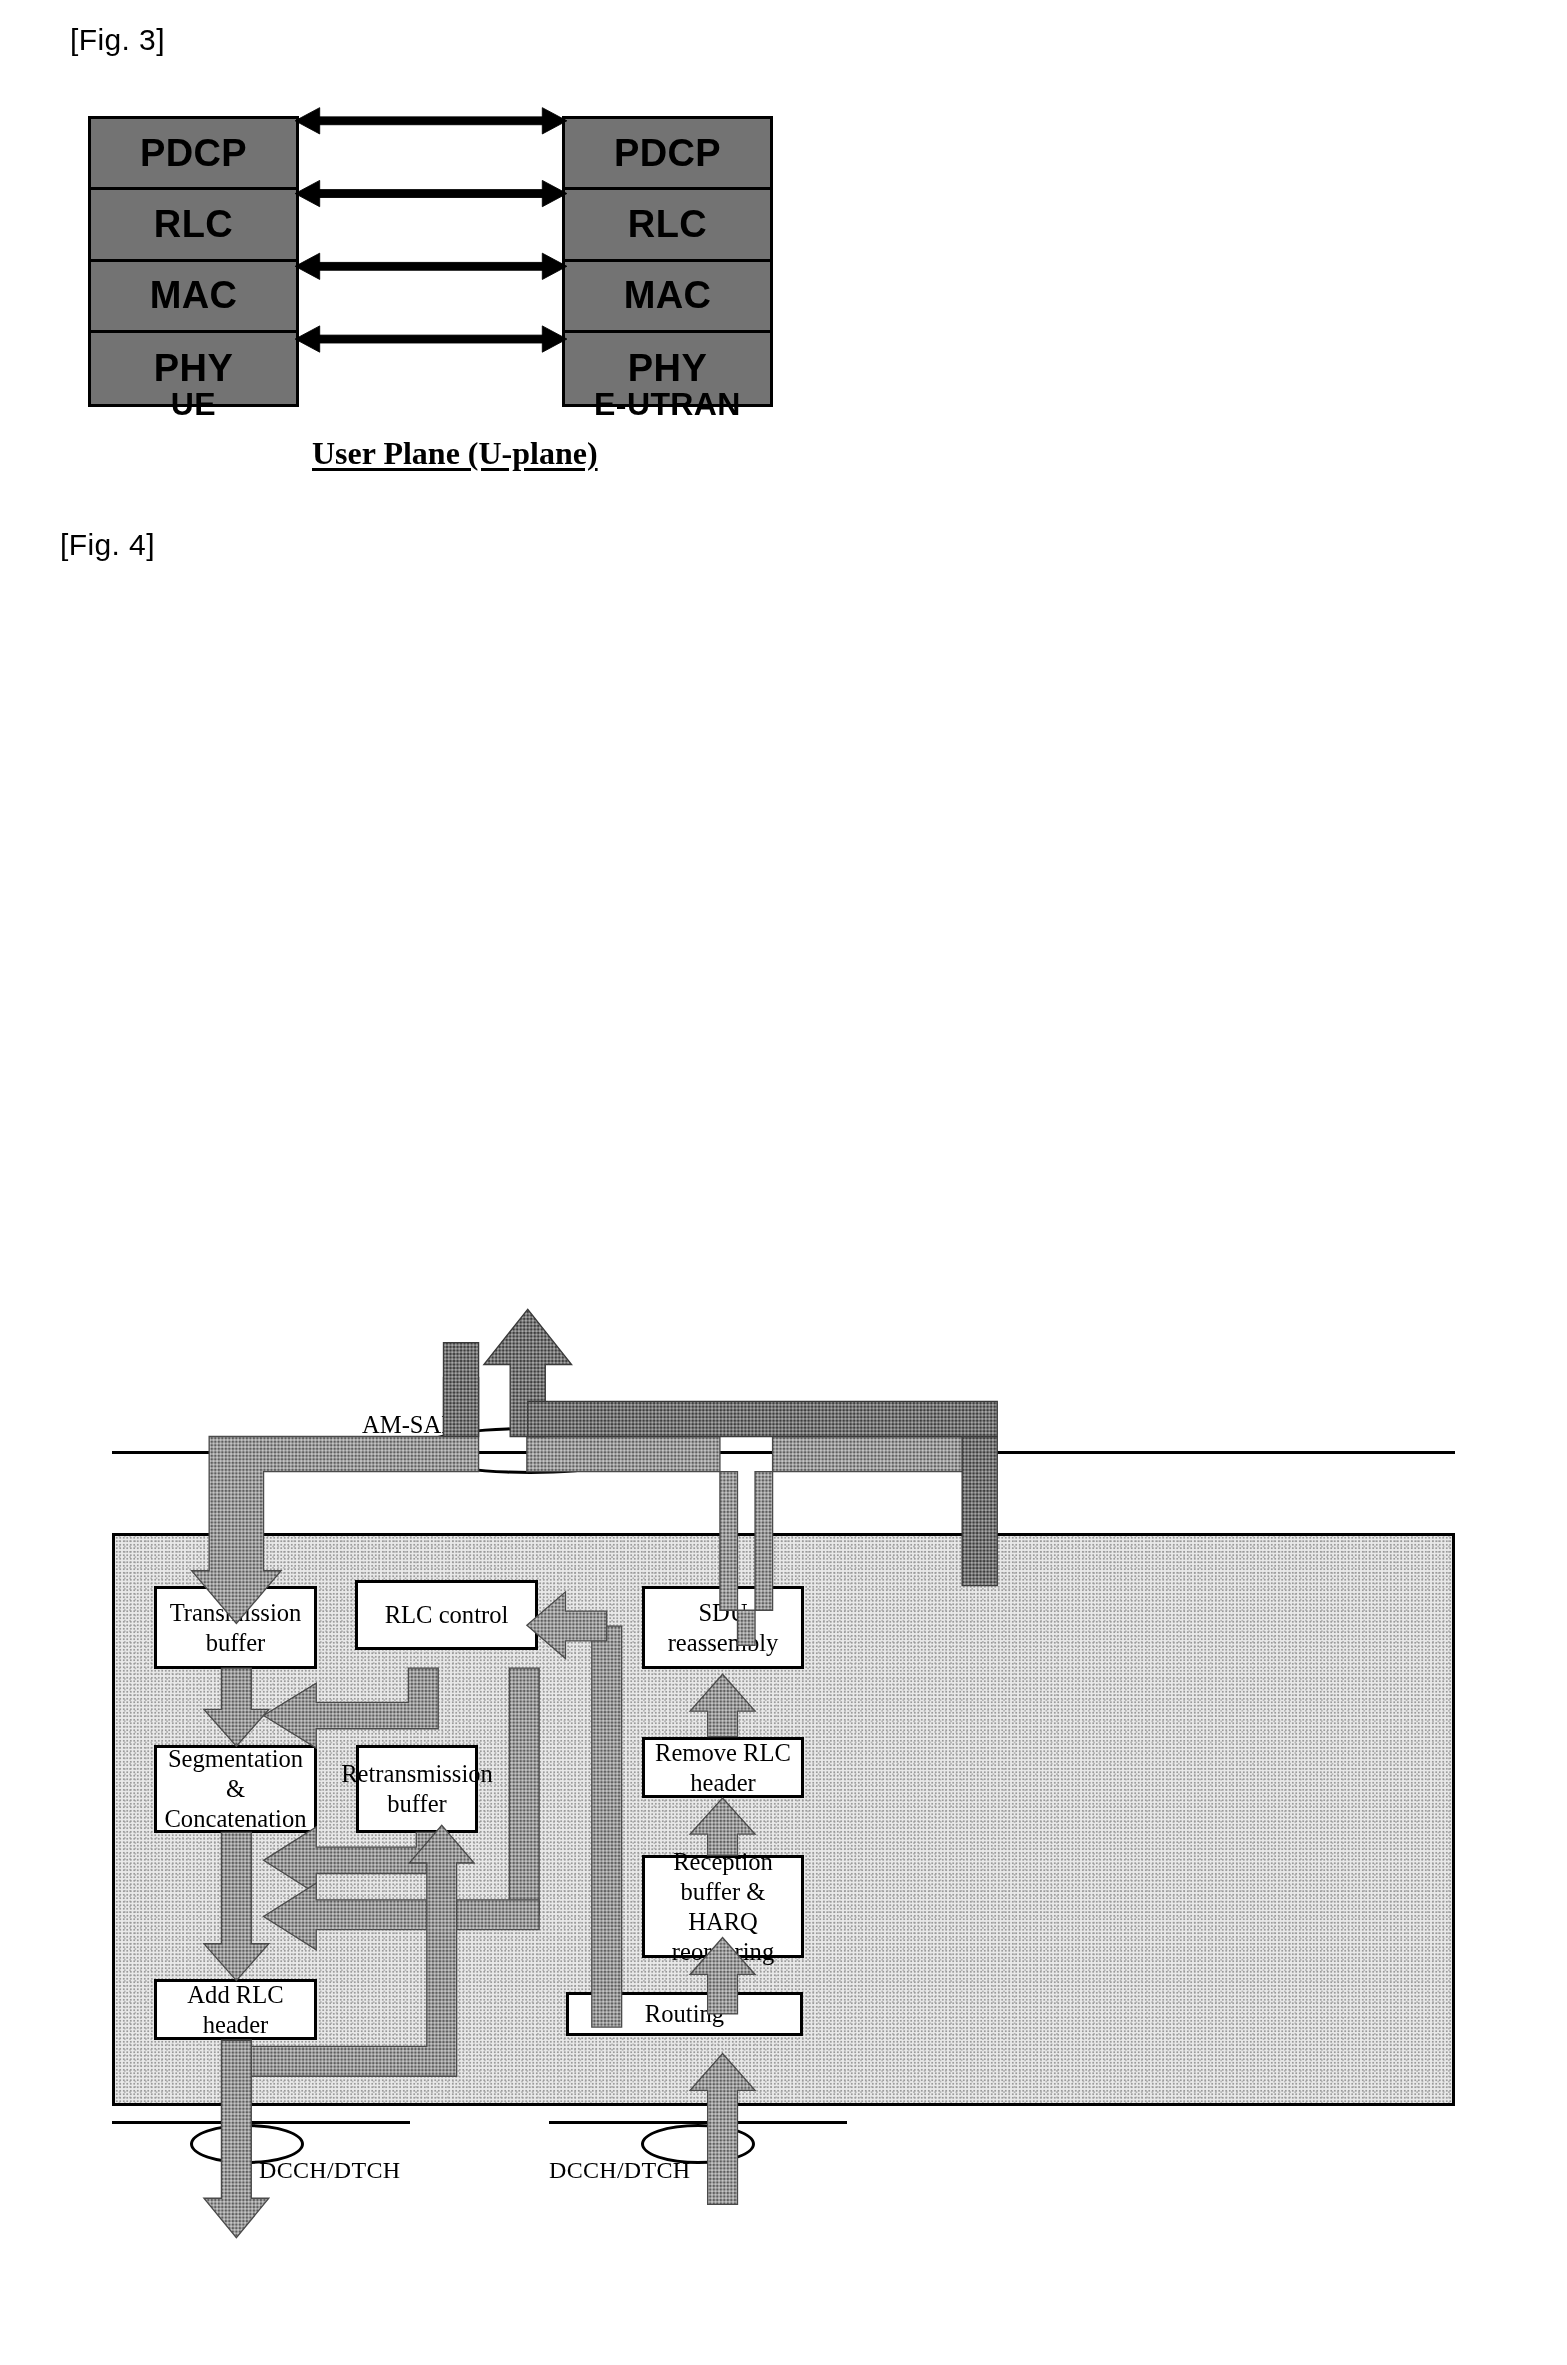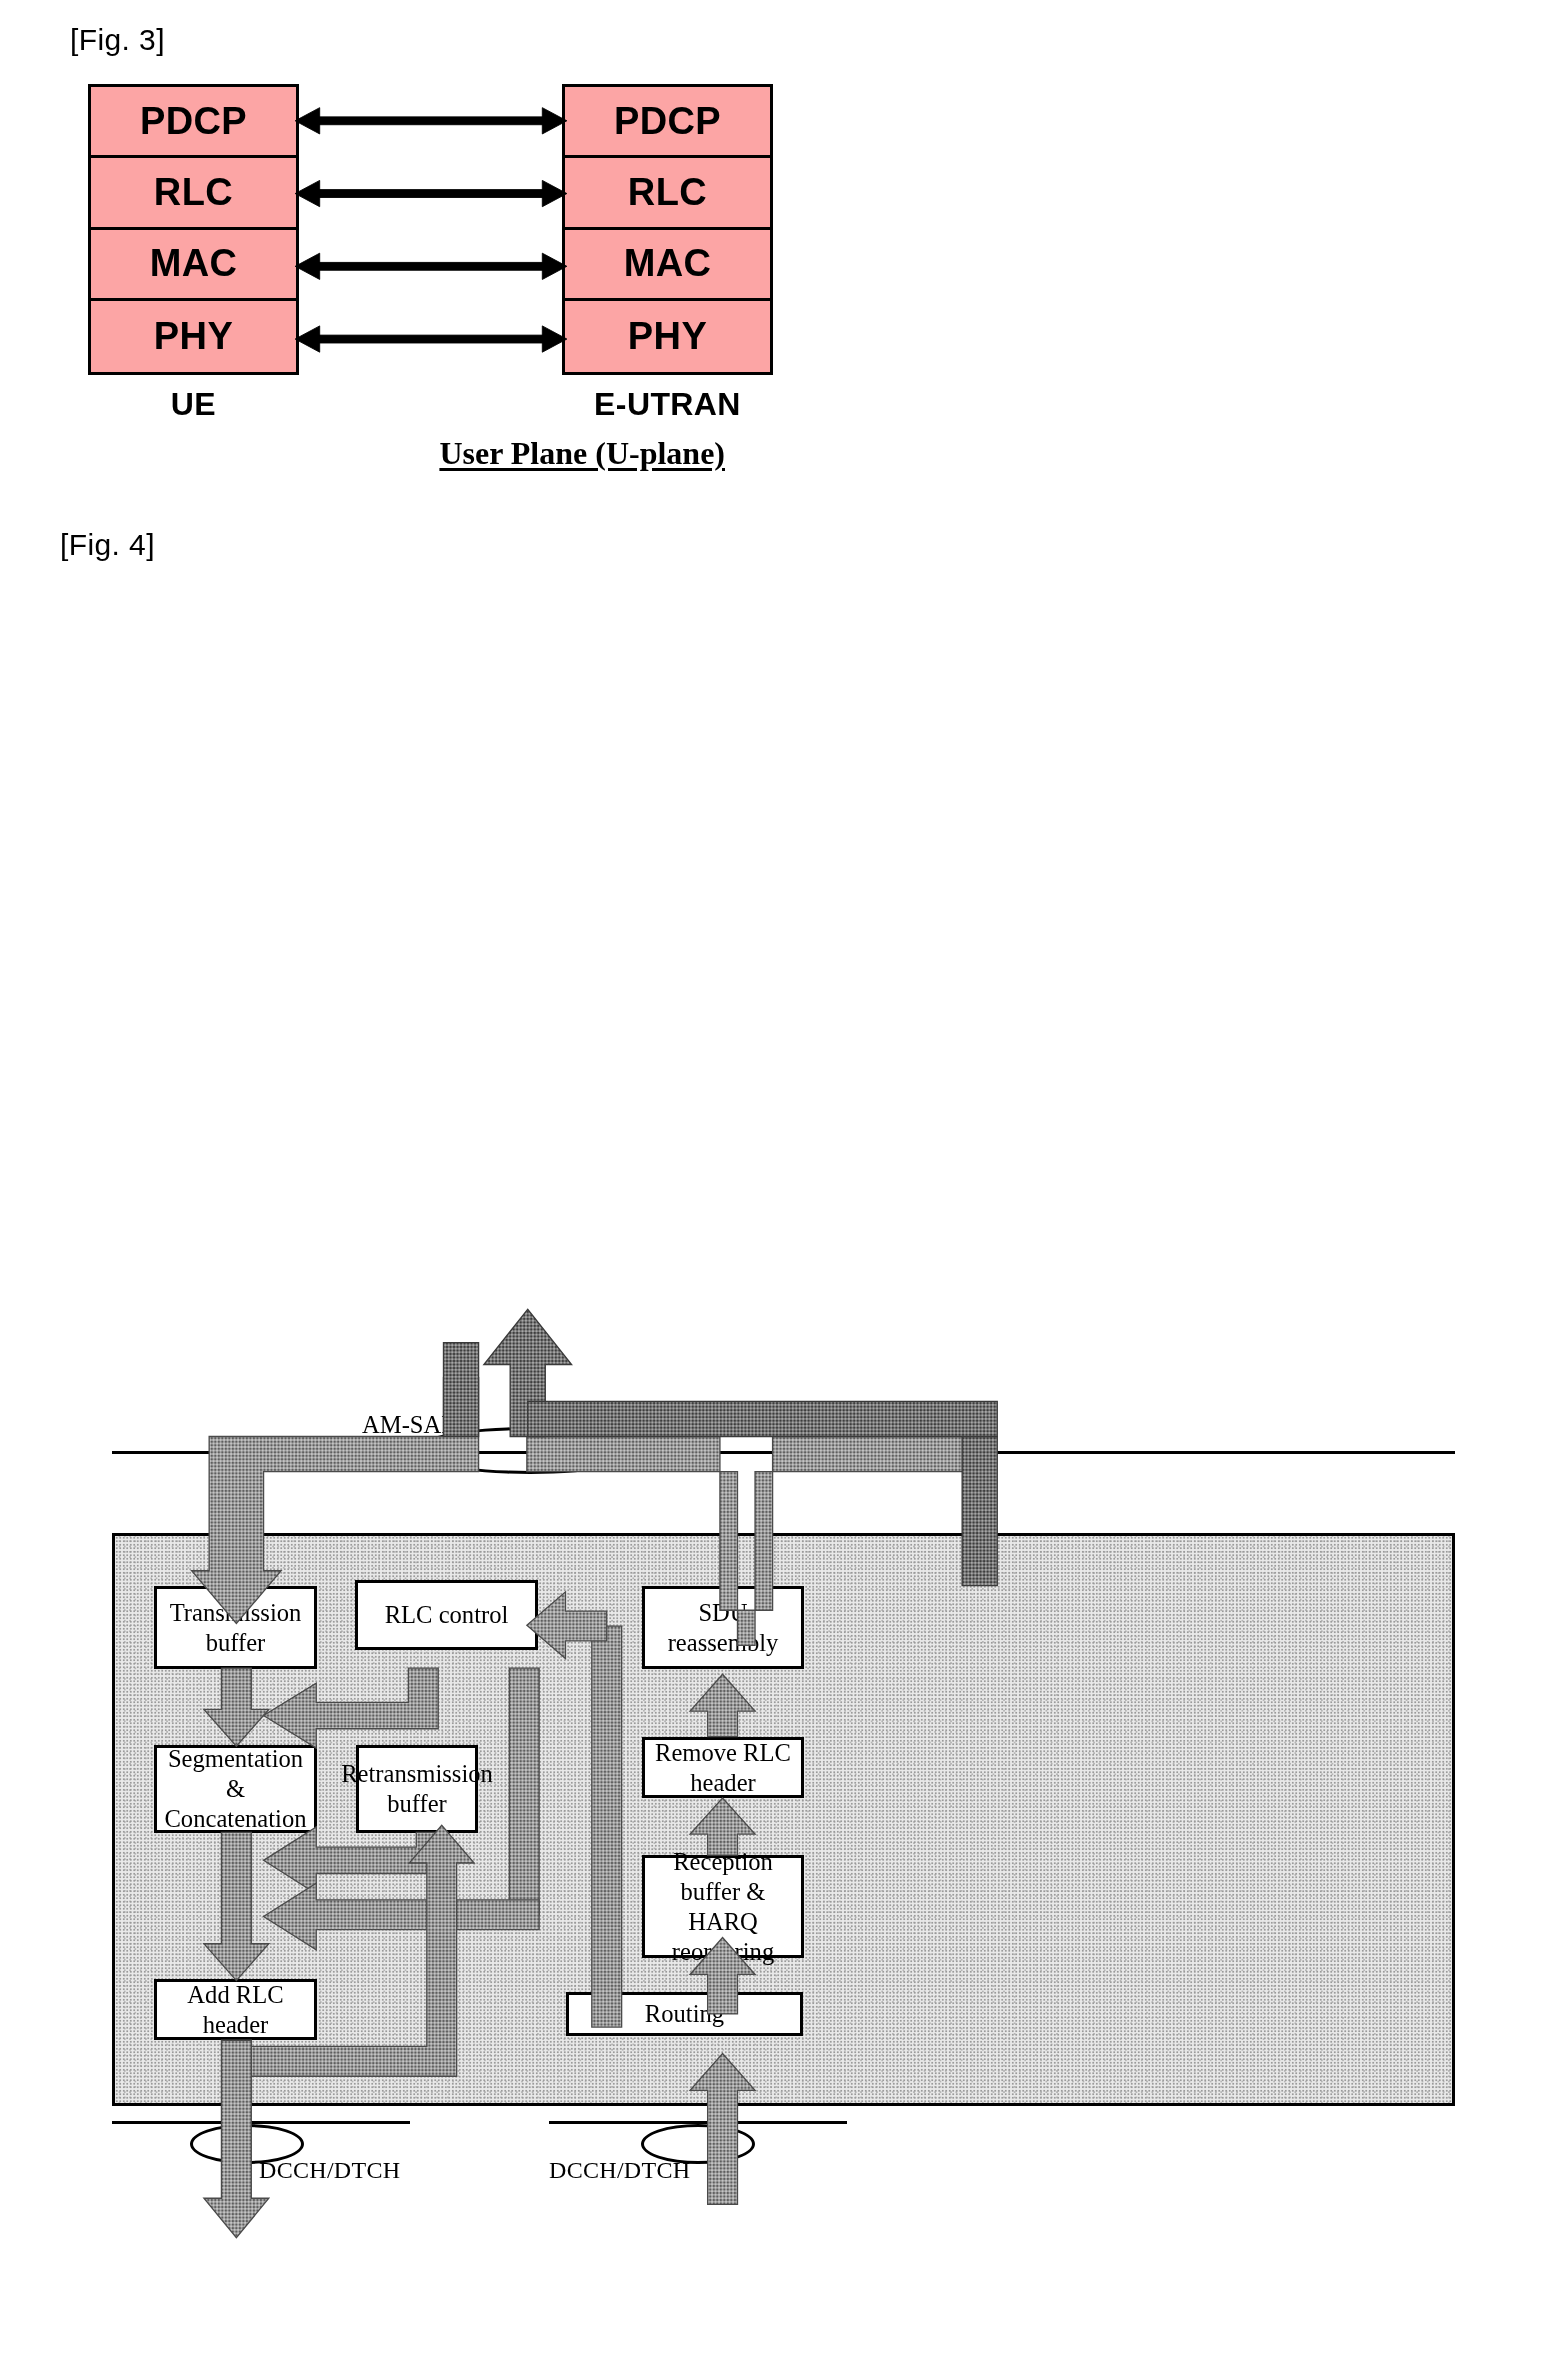--- a/index.html
+++ b/index.html
@@ -33,21 +33,22 @@
     color: #000000;
     letter-spacing: 0.4px;
     white-space: nowrap;
   }
 
   
   .stack {
     position: absolute;
     border: 3.5px solid #000;
     box-sizing: border-box;
-    background: #fca5a5;
+    background: #737373;
+    margin-top: 32px;
   }
   .stack .layer {
     border-bottom: 3.5px solid #000;
     box-sizing: border-box;
     display: flex;
     align-items: center;
     justify-content: center;
     font-family: "Liberation Sans", "DejaVu Sans", sans-serif;
     font-weight: bold;
     font-size: 38px;
@@ -177,21 +178,21 @@
       <rect x="22" y="286.5" width="266" height="9"></rect>
       <polygon points="0,291 28,276 28,306"></polygon>
       <polygon points="310,291 282,276 282,306"></polygon>
     </g>
   </g>
 </svg>
 
 <div class="node-label" style="left:88px; top:386px; width:211px;">UE</div>
 <div class="node-label" style="left:562px; top:386px; width:211px;">E-UTRAN</div>
 
-<div class="caption-uplane" style="left:312px; top:435px; width:413px; text-align:right;text-decoration:underline;">User Plane (U-plane)</div>
+<div class="caption-uplane" style="left:312px; top:435px; width:413px; text-align:left;text-decoration:underline;">User Plane (U-plane)</div>
 
 <div class="abs fig-tag" style="left:60px; top:490px;margin-top:38px;">[Fig. 4]</div>
 
 <div id="fig4">
 
   <div class="sap-line" style="left:112px; top:635px; width:1343px;"></div>
   <div class="sap-ellipse" style="left:412px; top:611px; width:236px; height:47px;"></div>
   <div class="sap-text" style="left:362px; top:595px;">AM-SAP</div>
 
   <div class="rlc-entity" style="left:112px; top:717px; width:1343px; height:573px;"></div>

